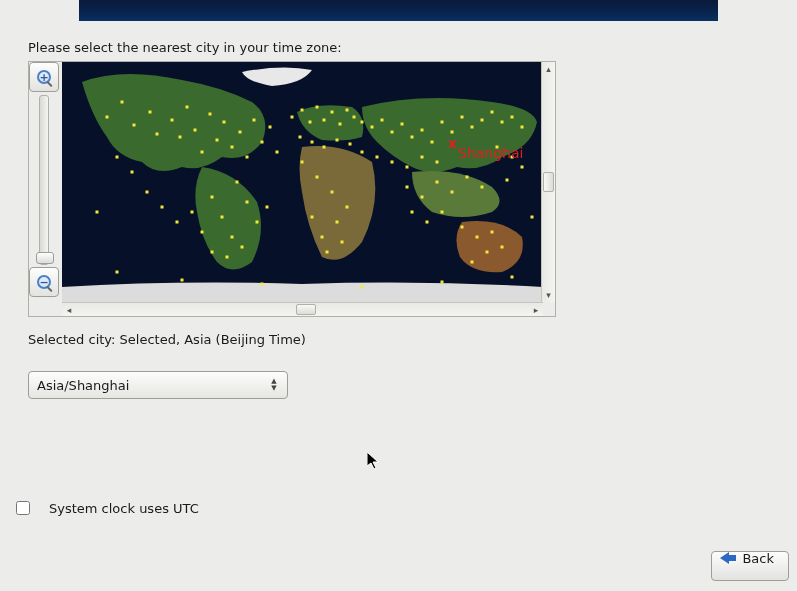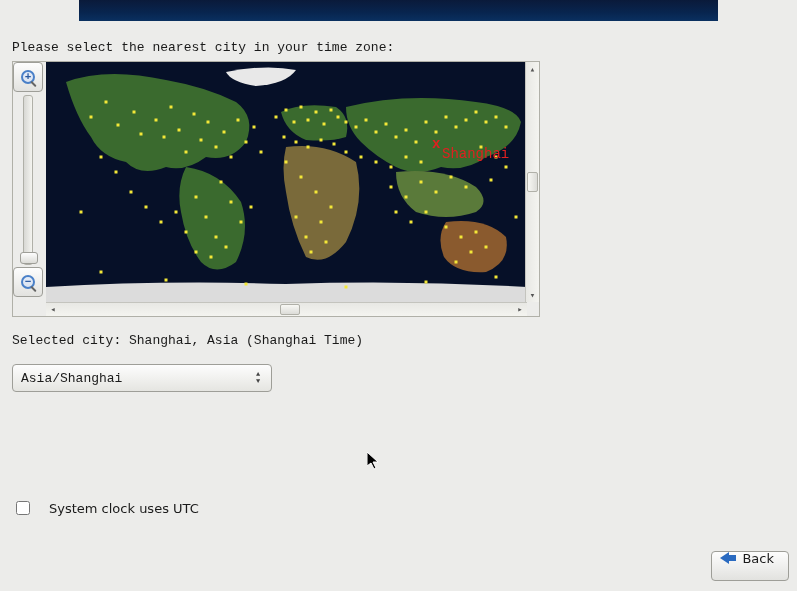--- a/index.html
+++ b/index.html
@@ -17,24 +17,23 @@
   .banner {
     position: absolute;
     left: 79px;
     top: 0;
     width: 639px;
     height: 21px;
     background: linear-gradient(to bottom, #0a1a3a, #08254f 60%, #0a3060);
   }
   .main {
     position: absolute;
-    left: 12px;
+    left: 28px;
     top: 28px;
     right: 12px;
-    font-family: Liberation Mono, monospace;
   }
   .prompt {
     margin: 12px 0 6px 0;
   }
   .map-wrap {
     display: inline-block;
     position: relative;
     width: 528px;
     height: 256px;
     border: 1px solid #b0b0a8;
@@ -118,21 +117,21 @@
   }
   .hscroll .arrow { width:14px; text-align:center; font-size:9px; color:#555;}
   .hscroll .track { flex:1; position:relative; height:100%;}
   .hscroll .thumb {
     position:absolute; top:1px; bottom:1px; left:220px; width:20px;
     background: linear-gradient(to bottom,#f8f8f4,#dcdcd8);
     border:1px solid #b0b0a8; border-radius:2px;
   }
   .selected-text { margin-top: 12px; }
   .combo {
-    margin-top: 16px;
+    margin-top: 24px;
     width: 260px;
     height: 28px;
     background: linear-gradient(to bottom,#fdfdfd,#e5e5e1);
     border:1px solid #9e9e98;
     border-radius:4px;
     display:flex; align-items:center;
     padding: 0 6px 0 8px;
     cursor:pointer;
   }
   .combo .val { flex:1; }
@@ -358,21 +357,21 @@
     </div>
     <div class="hscroll">
       <div class="arrow">◂</div>
       <div class="track">
           <div class="thumb"></div>
         </div>
       <div class="arrow">▸</div>
     </div>
   </div>
 
-  <div class="selected-text">Selected city: Shanghai, Asia (Shanghai Time)</div>
+  <div class="selected-text">Selected city: Selected, Asia (Beijing Time)</div>
 
   <div class="combo">
     <span class="val">Asia/Shanghai</span>
     <span class="stepper">
       <span>▲</span>
         <span>▼</span>
     </span>
   </div>
 </div>
 

